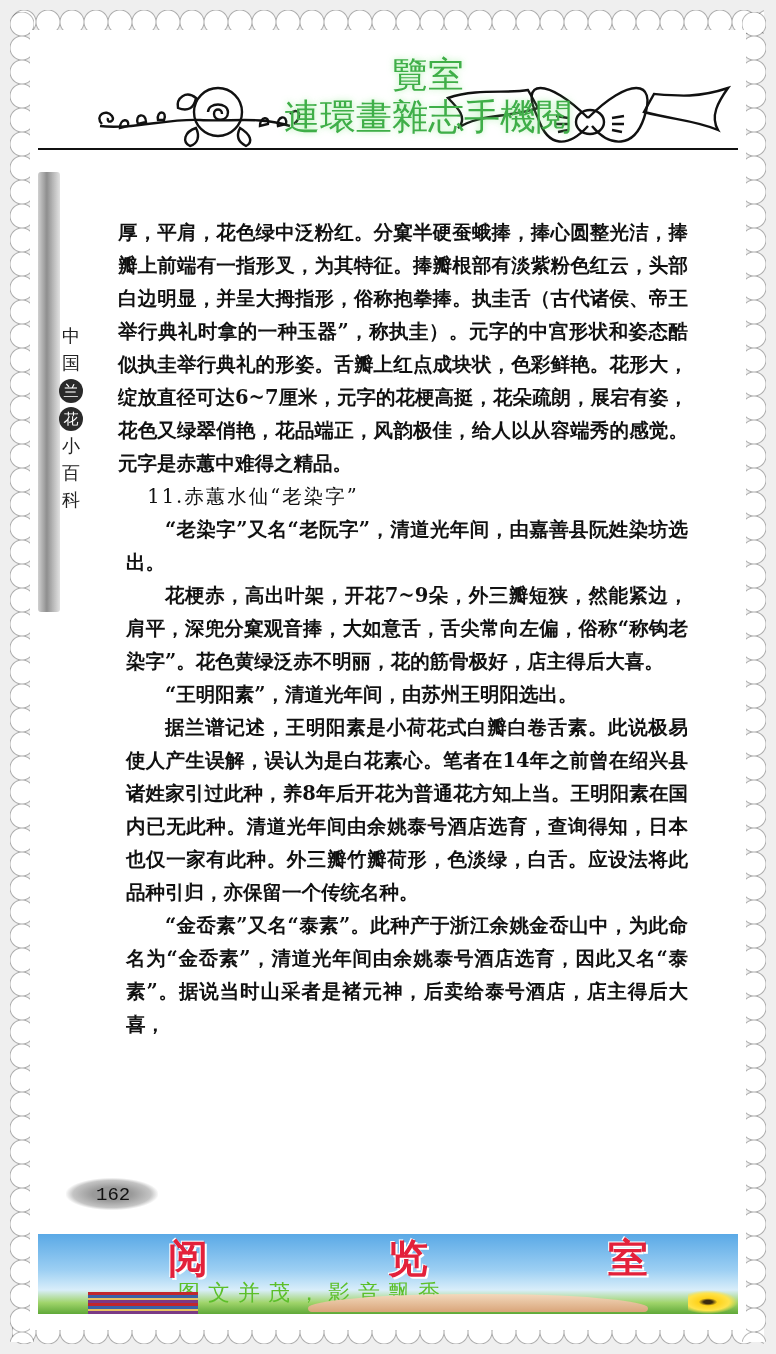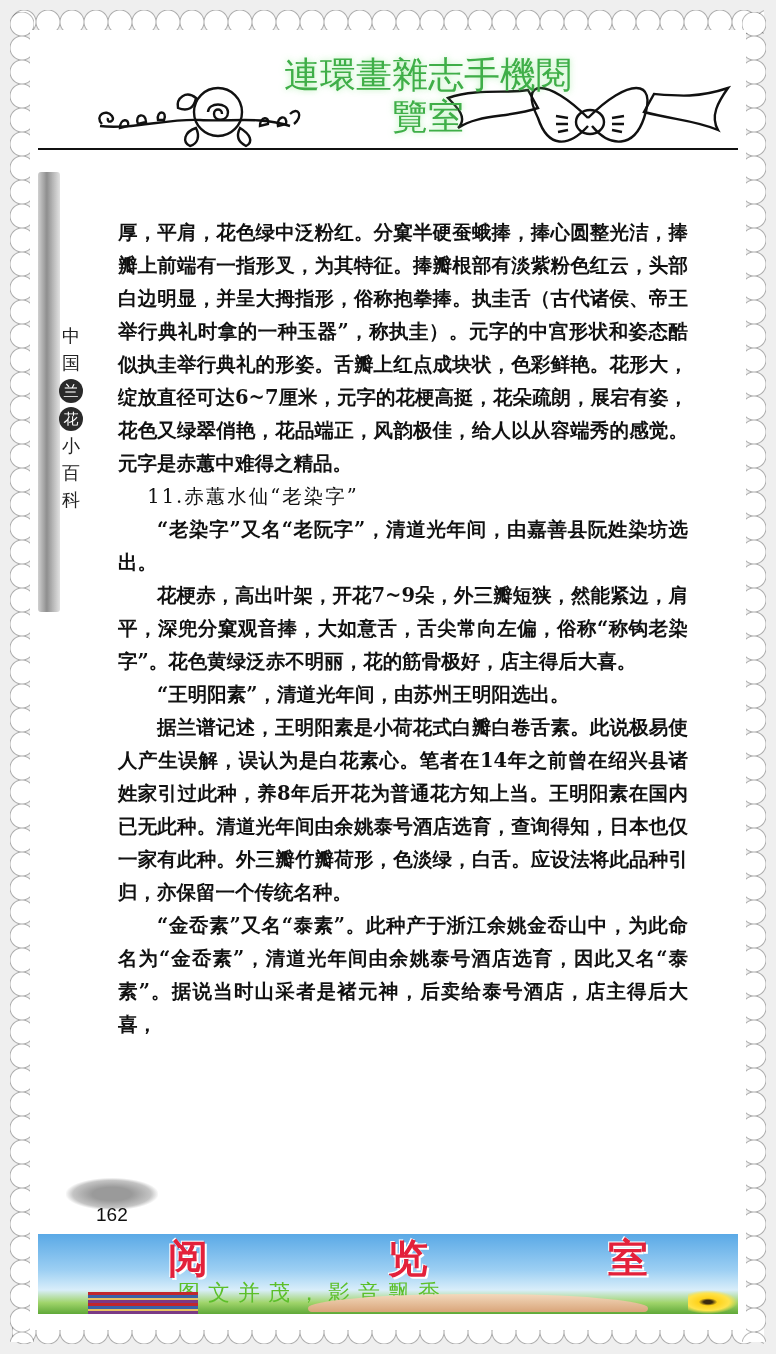--- a/index.html
+++ b/index.html
@@ -59,29 +59,29 @@
     font-size:15px; line-height:24px; margin:1px 0;
   }
 
   
   .content {
     position:absolute; left:118px; top:216px; width:570px;
     font-size:19.5px; line-height:33px; color:#111; font-weight:bold;
     font-family:"DejaVu Serif", serif;
   }
   .content p { margin:0; text-align:justify; text-align-last:left; }
-  .content p.indent { text-indent:2em; }
+  .content p.indent { text-indent:2em;margin-left:8px; }
   .content p.heading { text-indent:1.5em; font-weight:normal; letter-spacing:2px; }
 
   .page-num-wrap {
     position:absolute; left:66px; top:1178px; width:92px; height:32px;
     background: radial-gradient(ellipse at 50% 50%, #9a9a9a 30%, #c4c4c4 60%, transparent 72%);
   }
   .page-num {
-    position:absolute; left:30px; top:6px; font-family:Liberation Sans, sans-serif; font-size:19px; color:#111;margin-top:20px;
+    position:absolute; left:30px; top:6px; font-family:Liberation Mono, monospace; font-size:19px; color:#111;
   }
 
   
   .banner {
     position:absolute; left:38px; top:1234px; width:700px; height:80px; overflow:hidden;
     background: linear-gradient(180deg, #5aa9e6 0%, #9ccff3 45%, #d9eefa 70%, #9fd46a 86%, #5fa838 100%);
   }
   .banner-title {
     position:absolute; left:130px; top:2px; width:480px; display:flex; justify-content:space-between;
     font-family:"DejaVu Sans", sans-serif; font-weight:bold; font-size:40px; line-height:44px; color:#e3213b;
@@ -130,22 +130,22 @@
       <path d="M10 30 C 40 20, 70 26, 90 22 L 100 40 C 70 50, 40 46, 20 60 C 30 50, 20 40, 10 30 z"></path>
       <path d="M290 20 C 260 30, 240 28, 216 26 L 206 44 C 236 52, 256 52, 280 62 C 272 48, 280 34, 290 20 z"></path>
       <path d="M150 50 C 110 10, 80 10, 100 50 C 110 80, 130 80, 150 58"></path>
       <path d="M150 50 C 190 10, 220 10, 206 50 C 196 80, 172 80, 154 58"></path>
       <ellipse cx="152" cy="54" rx="14" ry="12"></ellipse>
       <path d="M118 48 l 12 2 M118 56 l 12 0 M120 64 l 10 -2"></path>
       <path d="M186 48 l -12 2 M186 56 l -12 0 M184 64 l -10 -2"></path>
     </g>
   </svg>
   <div class="header-title">
+    <div>覽室</div>
     <div>連環畫雜志手機閱</div>
-    <div>覽室</div>
   </div>
 </div>
 <div class="header-rule"></div>
 
 <div class="side-strip"></div>
 <div class="side-label">
   <div>中</div>
   <div>国</div>
   <div><span class="hl">兰</span></div>
   <div><span class="hl">花</span></div>

